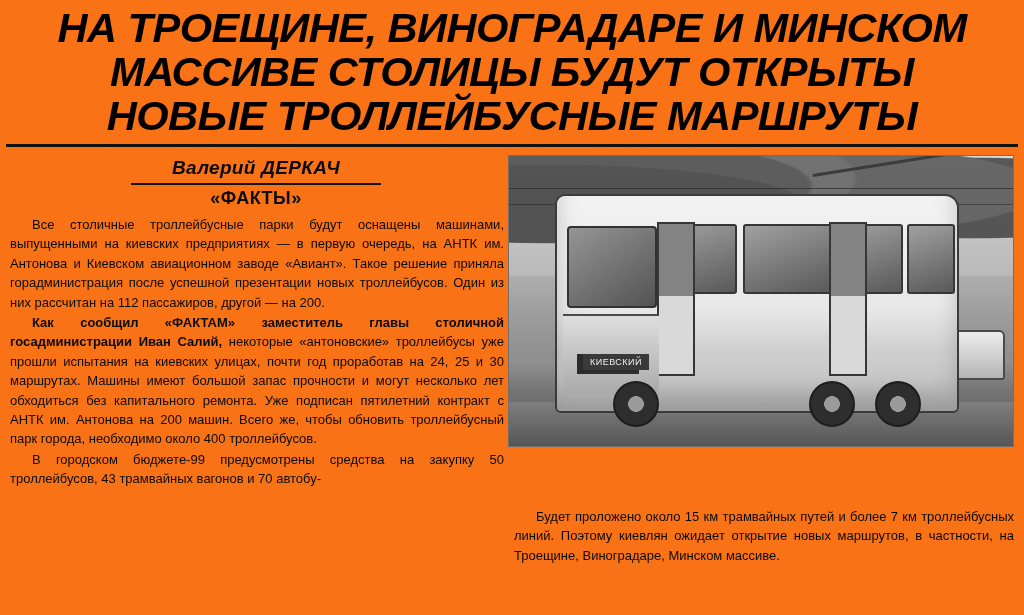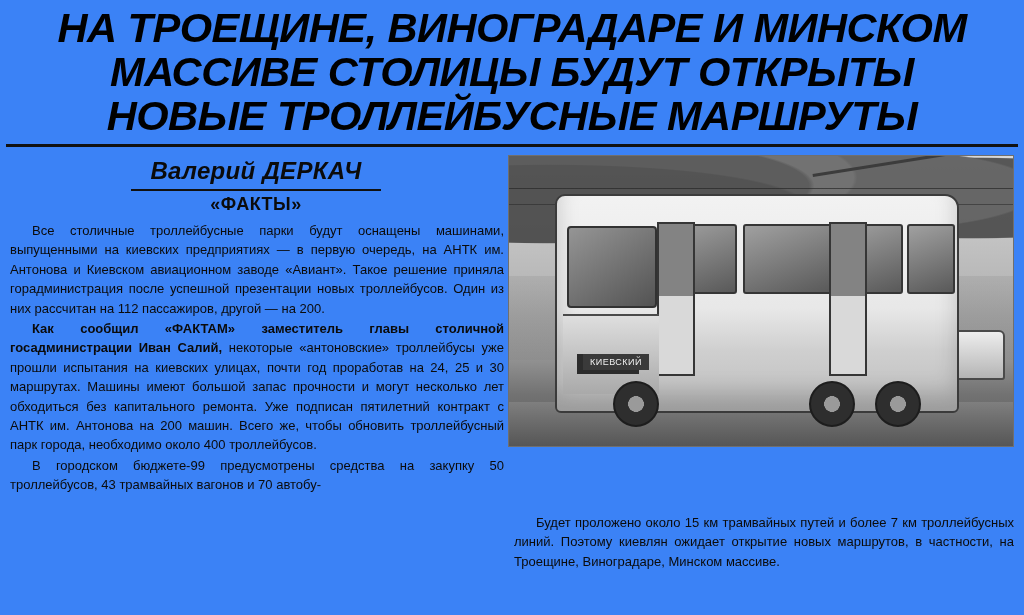--- a/index.html
+++ b/index.html
@@ -11,21 +11,21 @@
     width: 1024px;
     height: 615px;
     overflow: hidden;
     font-family: "Liberation Sans", sans-serif;
     color: #0b0b0b;
   }
   .page {
     position: relative;
     width: 1024px;
     height: 615px;
-    background: #3b82f6;
+    background: #f97316;
   }
 
   
   .headline {
     padding: 6px 8px 0 8px;
   }
   .headline .hl-line {
     font-family: "Liberation Sans", sans-serif;
     font-weight: bold;
     font-style: italic;
@@ -53,21 +53,21 @@
     position: relative;
     padding: 0 10px;
   }
 
   .byline-block {
     width: 492px;
     text-align: center;
     padding-top: 10px;
   }
   .byline {
-    font-size: 24px;
+    font-size: 19px;
     font-weight: bold;
     font-style: italic;
     letter-spacing: 0.3px;
   }
   .byline-rule {
     width: 250px;
     height: 2px;
     background: #111;
     margin: 4px auto 3px auto;
   }

